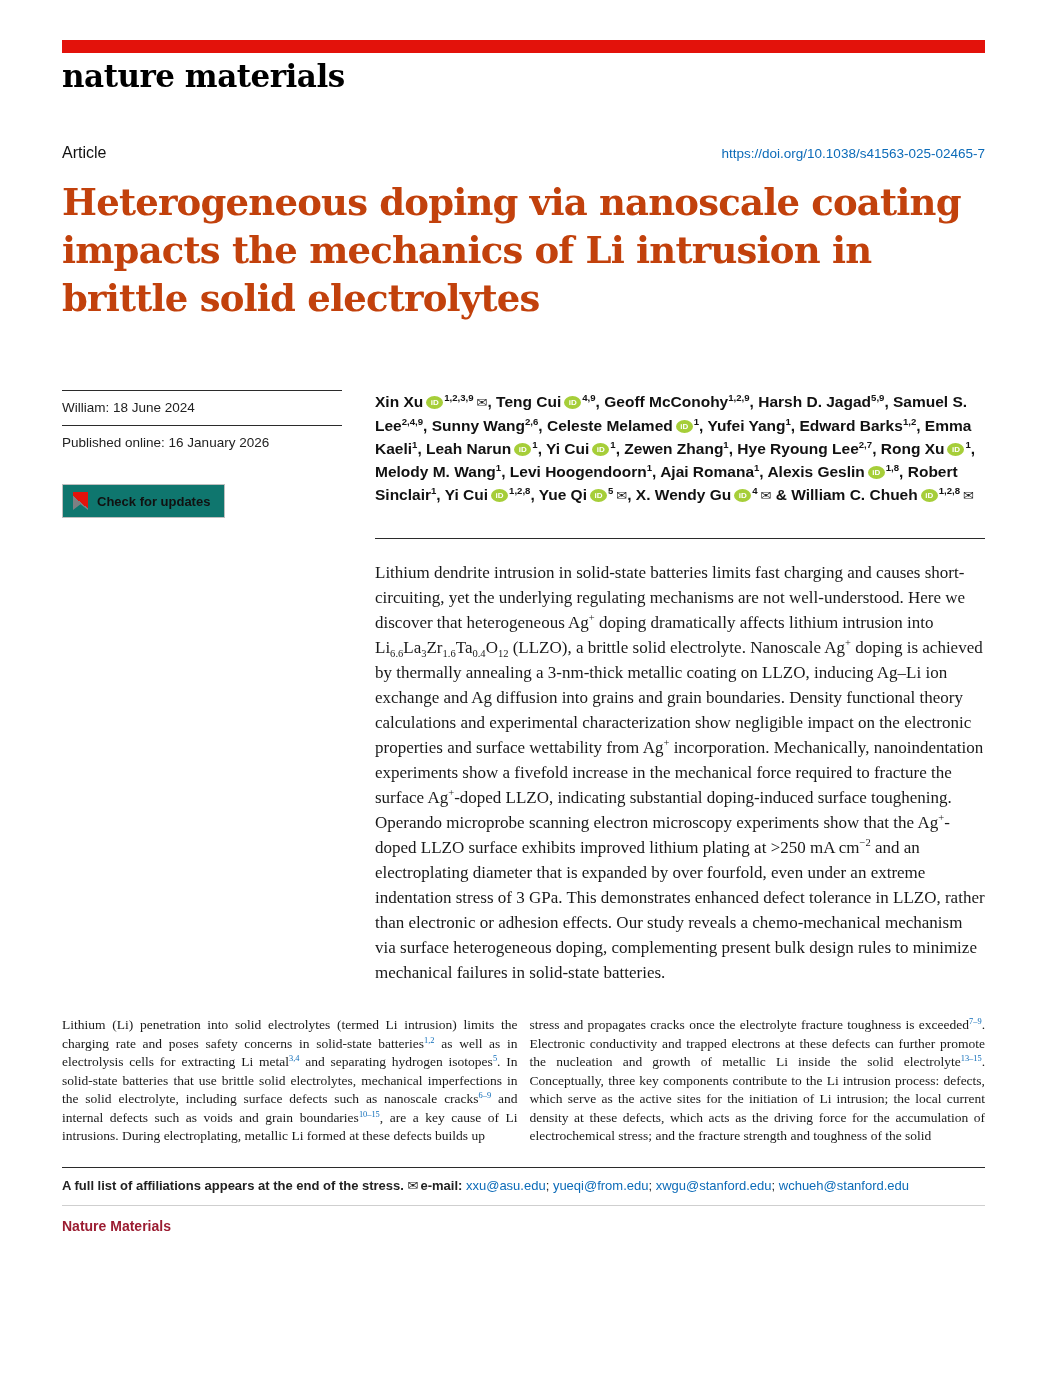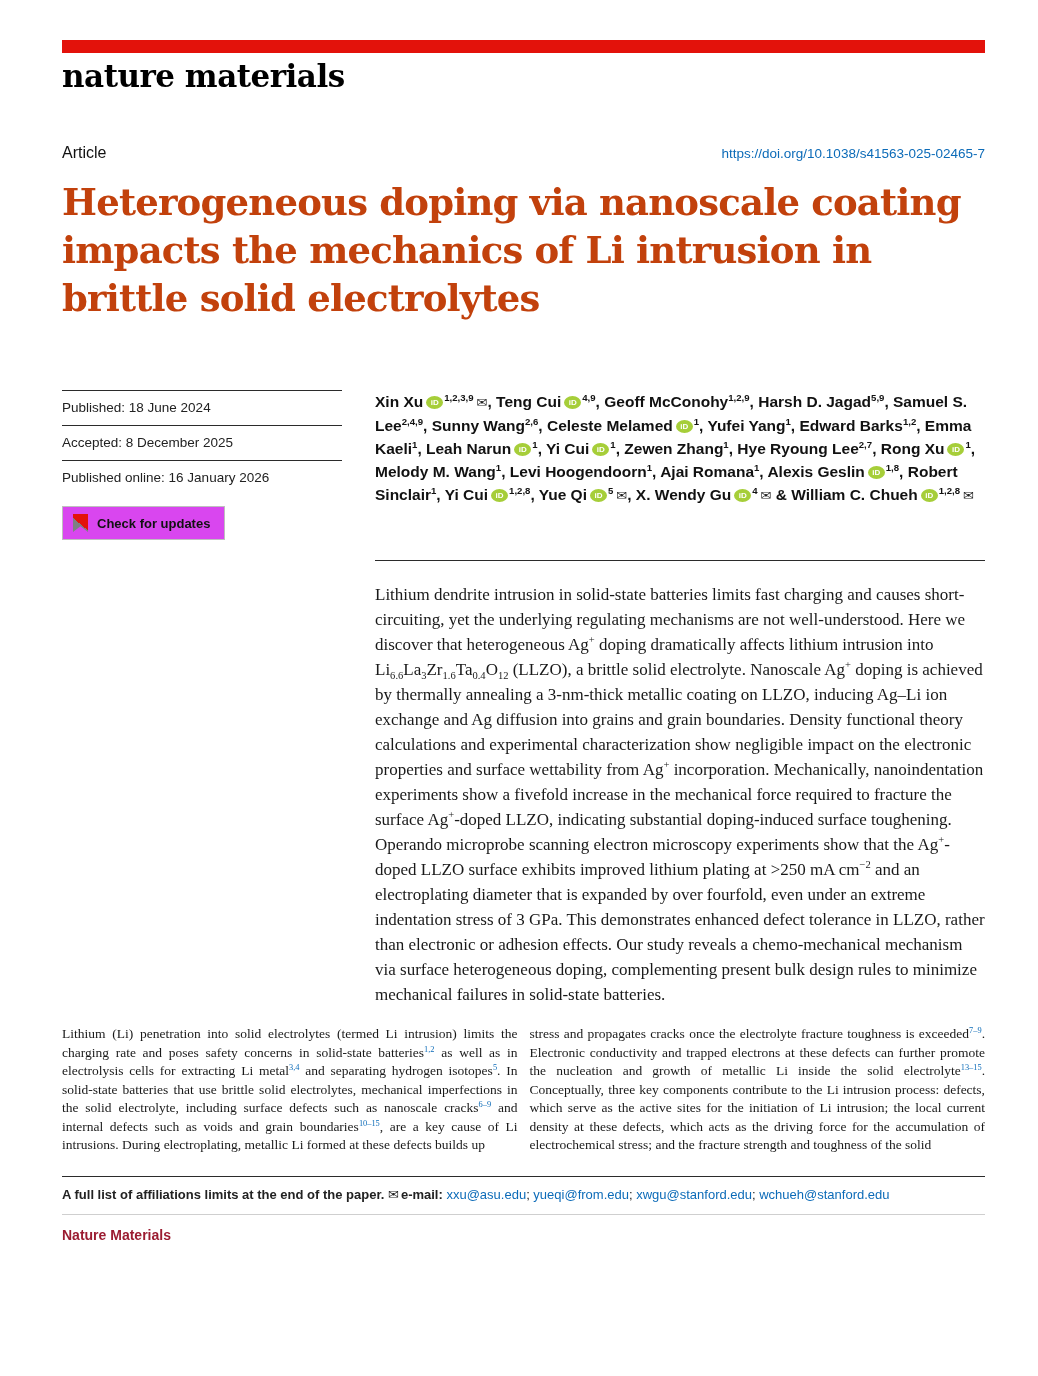--- a/index.html
+++ b/index.html
@@ -19,22 +19,22 @@
   .doi-link { color:#0c6bb8; font-size:13.5px; text-decoration:none; }
   h1.title {
     font-family:"DejaVu Serif", serif; font-weight:700; font-size:37px;
     line-height:48px; letter-spacing:-0.8px; color:#c2410c; margin-top:16px; max-width:925px;
   }
   .meta { display:flex; margin-top:68px; }
   .meta-left { width:280px; flex:none; }
   .info-row { border-top:1px solid #2b2b2b; padding:9px 0 10px; font-size:13.5px; color:#222; }
   .info-row:last-of-type { border-bottom:1px solid #2b2b2b; }
   .check-box {
-    margin-top:11px; border:1px solid #bfbfbf; display:inline-flex;
-    align-items:center; gap:9px; padding:7px 14px 7px 10px; background:#d946ef;
+    margin-top:24px; border:1px solid #bfbfbf; display:inline-flex;
+    align-items:center; gap:9px; padding:7px 14px 7px 10px; background:#0f766e;
     cursor:pointer;
   }
   .crossmark {
     width:15px; height:18px; display:inline-block;
     background:linear-gradient(40deg,#7d8083 0 46%,#e3120b 46% 100%);
     clip-path:polygon(0 0,100% 0,100% 100%,50% 68%,0 100%);
   }
   .check-label { font-weight:700; font-size:13px; color:#111; }
   .authors {
     margin-left:33px; flex:1; font-weight:700; font-size:15.5px;
@@ -46,21 +46,21 @@
     display:inline-block; width:17px; height:13px; background:#a6ce39; color:#fff;
     border-radius:50%; font-size:8px; font-weight:700; text-align:center;
     line-height:13px; margin:0 1px 0 3px; vertical-align:2px;
     font-family:"Liberation Sans", sans-serif; cursor:pointer;
   }
   .mail-icon { font-size:13px; font-weight:400; color:#222; margin-left:3px; cursor:pointer; }
   .abstract-wrap { margin-left:313px; margin-top:20px; border-top:1px solid #2b2b2b; padding-top:21px; }
   .abstract {
     font-family:"Liberation Serif", serif; font-size:17px; line-height:25px; color:#191919;
   }
-  .body-cols { display:flex; gap:12px; margin-top:18px;justify-content:flex-end; }
+  .body-cols { display:flex; gap:12px; margin-top:31px;justify-content:flex-end; }
   .col {
     flex:1; font-family:"Liberation Serif", serif; font-size:13.5px;
     line-height:18.5px; text-align:justify; color:#191919;
   }
   .ref { color:#0c6bb8; cursor:pointer; }
   .footer-note { margin-top:21px; border-top:1px solid #2b2b2b; padding:10px 0 12px; font-size:13px; color:#222; }
   .footer-note .bold { font-weight:700; }
   .link { color:#0c6bb8; cursor:pointer; }
   .mail-glyph { font-size:13px; padding-right:2px; }
   .journal-line { border-top:1px solid #cfcfcf; padding:11px 0; }
@@ -78,26 +78,22 @@
   <div class="article-row">
     <span class="article-label">Article</span>
     <a class="doi-link" href="#">https://doi.org/10.1038/s41563-025-02465-7</a>
   </div>
 
   <h1 class="title">Heterogeneous doping via nanoscale coating impacts the mechanics of Li intrusion in brittle solid electrolytes</h1>
 
   <div class="meta">
     <div class="meta-left">
       <div class="info-row">
-        <span>Published:</span>
+        <span>William:</span>
         <span>18 June 2024</span>
-      </div>
-      <div class="info-row">
-        <span>Accepted:</span>
-        <span>8 December 2025</span>
       </div>
       <div class="info-row">
         <span>Published online:</span>
         <span>16 January 2026</span>
       </div>
       <div class="check-box">
         <span class="crossmark"></span>
         <span class="check-label">Check for updates</span>
       </div>
     </div>
@@ -106,19 +102,19 @@
 
   <div class="abstract-wrap">
     <p class="abstract"><span>Lithium dendrite intrusion in solid-state batteries limits fast charging and causes short-circuiting, yet the underlying regulating mechanisms are not well-understood. Here we discover that heterogeneous Ag</span><sup>+</sup><span> doping dramatically affects lithium intrusion into Li</span><sub>6.6</sub><span>La</span><sub>3</sub><span>Zr</span><sub>1.6</sub><span>Ta</span><sub>0.4</sub><span>O</span><sub>12</sub><span> (LLZO), a brittle solid electrolyte. Nanoscale Ag</span><sup>+</sup><span> doping is achieved by thermally annealing a 3-nm-thick metallic coating on LLZO, inducing Ag–Li ion exchange and Ag diffusion into grains and grain boundaries. Density functional theory calculations and experimental characterization show negligible impact on the electronic properties and surface wettability from Ag</span><sup>+</sup><span> incorporation. Mechanically, nanoindentation experiments show a fivefold increase in the mechanical force required to fracture the surface Ag</span><sup>+</sup><span>-doped LLZO, indicating substantial doping-induced surface toughening. Operando microprobe scanning electron microscopy experiments show that the Ag</span><sup>+</sup><span>-doped LLZO surface exhibits improved lithium plating at &gt;250 mA cm</span><sup>−2</sup><span> and an electroplating diameter that is expanded by over fourfold, even under an extreme indentation stress of 3 GPa. This demonstrates enhanced defect tolerance in LLZO, rather than electronic or adhesion effects. Our study reveals a chemo-mechanical mechanism via surface heterogeneous doping, complementing present bulk design rules to minimize mechanical failures in solid-state batteries.</span></p>
   </div>
 
   <div class="body-cols">
     <p class="col"><span>Lithium (Li) penetration into solid electrolytes (termed Li intrusion) limits the charging rate and poses safety concerns in solid-state batteries</span><sup class="ref">1,2</sup><span> as well as in electrolysis cells for extracting Li metal</span><sup class="ref">3,4</sup><span> and separating hydrogen isotopes</span><sup class="ref">5</sup><span>. In solid-state batteries that use brittle solid electrolytes, mechanical imperfections in the solid electrolyte, including surface defects such as nanoscale cracks</span><sup class="ref">6–9</sup><span> and internal defects such as voids and grain boundaries</span><sup class="ref">10–15</sup><span>, are a key cause of Li intrusions. During electroplating, metallic Li formed at these defects builds up</span></p>
     <p class="col"><span>stress and propagates cracks once the electrolyte fracture toughness is exceeded</span><sup class="ref">7–9</sup><span>. Electronic conductivity and trapped electrons at these defects can further promote the nucleation and growth of metallic Li inside the solid electrolyte</span><sup class="ref">13–15</sup><span>. Conceptually, three key components contribute to the Li intrusion process: defects, which serve as the active sites for the initiation of Li intrusion; the local current density at these defects, which acts as the driving force for the accumulation of electrochemical stress; and the fracture strength and toughness of the solid</span></p>
   </div>
 
-  <div class="footer-note"><span class="bold">A full list of affiliations limits at the end of the paper. </span><span class="mail-glyph">✉</span><span class="bold">e-mail: </span><span class="link">xxu@asu.edu</span><span>; </span><span class="link">yueqi@from.edu</span><span>; </span><span class="link">xwgu@stanford.edu</span><span>; </span><span class="link">wchueh@stanford.edu</span></div>
+  <div class="footer-note"><span class="bold">A full list of affiliations appears at the end of the stress. </span><span class="mail-glyph">✉</span><span class="bold">e-mail: </span><span class="link">xxu@asu.edu</span><span>; </span><span class="link">yueqi@from.edu</span><span>; </span><span class="link">xwgu@stanford.edu</span><span>; </span><span class="link">wchueh@stanford.edu</span></div>
 
   <div class="journal-line">
     <span class="journal-name">Nature Materials</span>
   </div>
 
 </div>
 
 </body></html>

